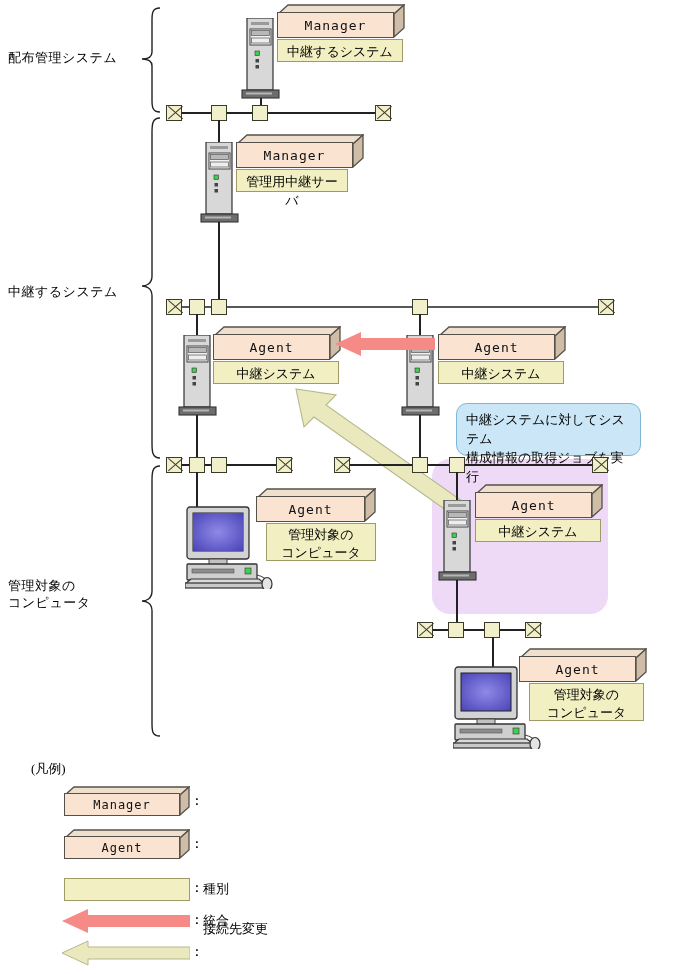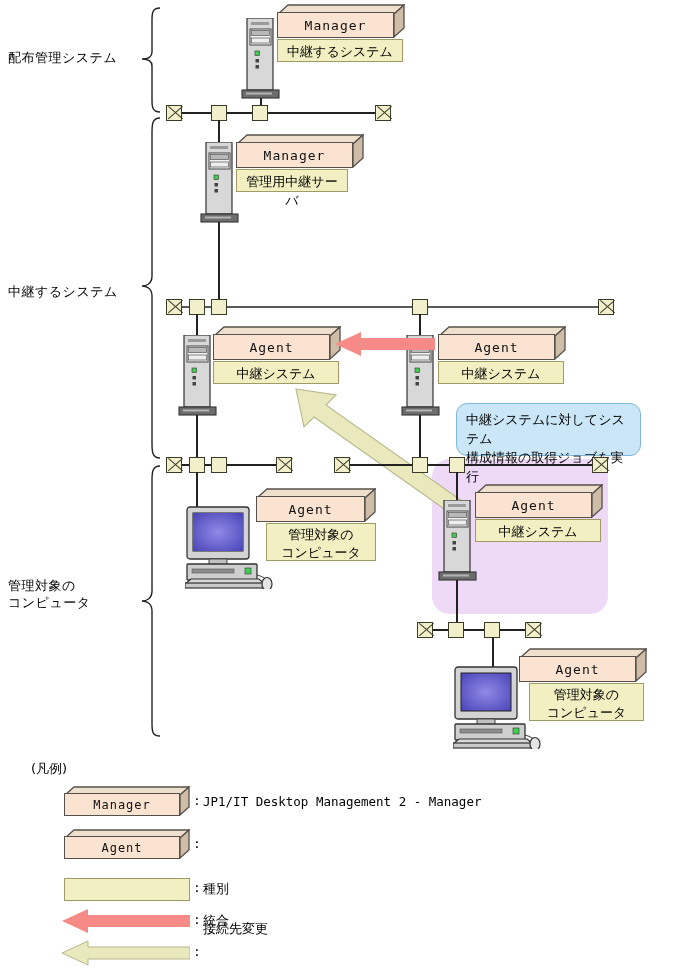--- a/index.html
+++ b/index.html
@@ -410,31 +410,30 @@
   <div class="box3d" style="left:519px; top:648px; width:128px; height:34px;">
     <svg class="top" width="128" height="34" viewBox="0 0 128 34" preserveAspectRatio="none">
       <polygon points="1,10 11,1 127,1 117,10" fill="#efe0cd" stroke="#55504a" stroke-width="1.3"></polygon>
       <polygon points="117,10 127,1 127,24 117,33" fill="#cfbda8" stroke="#55504a" stroke-width="1.3"></polygon>
     </svg>
     <div class="face" style="width:117px;">Agent</div>
   </div>
   <div class="typelabel" style="left:529px; top:683px; width:115px; height:38px; line-height:18px; padding-top:2px;">管理対象の
 コンピュータ</div>
 
-  <div class="legend-title abs" style="left:31px; top:760px;">(凡例)</div>
+  <div class="legend-title abs" style="left:31px; top:760px;font-family:Liberation Serif, serif;">(凡例)</div>
 
   <div class="box3d" style="left:64px; top:786px; width:126px; height:30px;">
     <svg class="top" width="126" height="30" viewBox="0 0 126 30" preserveAspectRatio="none">
       <polygon points="1,9 10,1 125,1 116,9" fill="#efe0cd" stroke="#55504a" stroke-width="1.3"></polygon>
       <polygon points="116,9 125,1 125,21 116,29" fill="#cfbda8" stroke="#55504a" stroke-width="1.3"></polygon>
     </svg>
     <div class="face" style="width:116px; top:7px; height:23px; font-size:12px;">Manager</div>
   </div>
   <div class="legend-colon abs" style="left:193px; top:793px;">:</div>
-  <div class="legend-text abs" style="left:203px; top:794px;">JP1/IT Desktop Management 2 - Manager</div>
 
   <div class="box3d" style="left:64px; top:829px; width:126px; height:30px;">
     <svg class="top" width="126" height="30" viewBox="0 0 126 30" preserveAspectRatio="none">
       <polygon points="1,9 10,1 125,1 116,9" fill="#efe0cd" stroke="#55504a" stroke-width="1.3"></polygon>
       <polygon points="116,9 125,1 125,21 116,29" fill="#cfbda8" stroke="#55504a" stroke-width="1.3"></polygon>
     </svg>
     <div class="face" style="width:116px; top:7px; height:23px; font-size:12px;">Agent</div>
   </div>
   <div class="legend-colon abs" style="left:193px; top:836px;">:</div>
 

